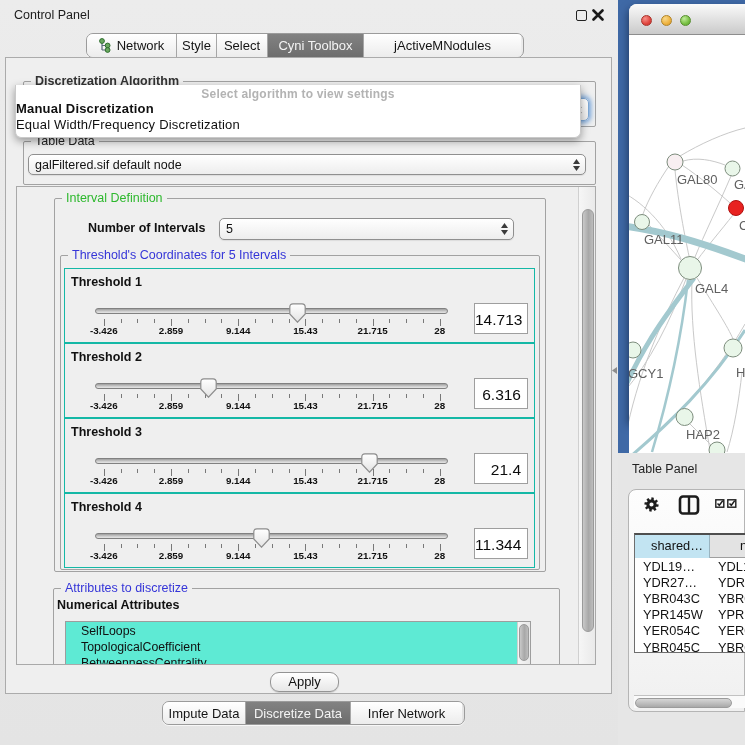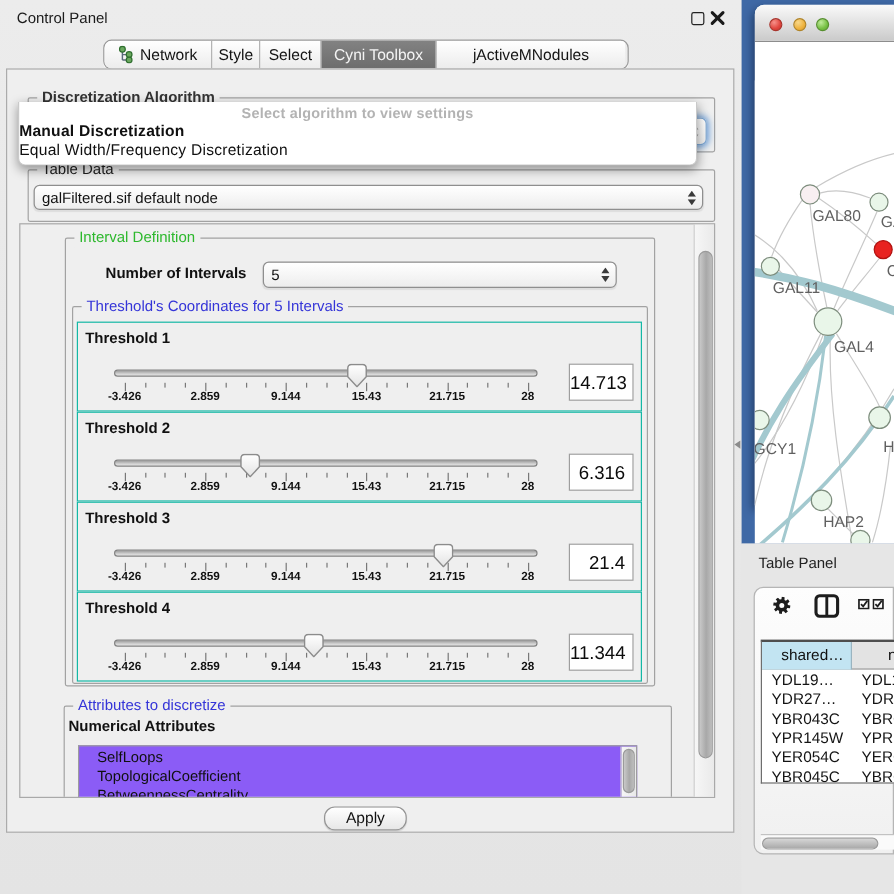--- a/index.html
+++ b/index.html
@@ -75,21 +75,21 @@
   .tblock .ticks{position:absolute;left:0;top:0;width:100%;height:100%;text-align:center;}
   .tblock .tick{position:absolute;width:1px;background:#787878;}
   .tblock .ticklabel{position:absolute;top:56px;font-size:9.8px;font-weight:bold;color:#111;
      transform:translateX(-50%);white-space:nowrap;}
   .tblock .thumb{position:absolute;top:34px;width:17px;height:20px;}
   .tblock .vbox{position:absolute;left:409px;top:34px;width:54px;height:31px;
      background:#fff;border:1px solid #9e9e9e;font-size:15.5px;color:#0c0c0c;
      text-align:right;line-height:31px;padding-right:6px;box-sizing:border-box;}
 
   
-  #attr-list{background:#8b5cf6;border:1px solid #9d9d9d;box-sizing:border-box;overflow:hidden;}
+  #attr-list{background:#5eead4;border:1px solid #9d9d9d;box-sizing:border-box;overflow:hidden;}
   #attr-list .litem{position:absolute;left:15px;font-size:12.3px;color:#101010;white-space:nowrap;}
 
   
   #apply-btn{left:269px;top:672px;width:67px;height:18px;border:1px solid #949494;
     border-radius:9px;background:linear-gradient(#ffffff,#e7e7e7);
     font-size:13px;color:#111;text-align:center;line-height:17px;
     box-shadow:0 1px 1px rgba(0,0,0,.15);}
 
   
   .blabel{font-size:12.5px;font-weight:bold;color:#111;white-space:nowrap;}
@@ -409,20 +409,31 @@
           </div>
 
         <div class="abs vscroll-track" style="left:561px;top:0;width:17px;height:477px;">
           <div class="scroll-thumb abs" style="left:2.5px;top:22px;width:12px;height:423px;"></div>
         </div>
       </div>
 
       <div id="apply-btn" class="abs" style="left:264px;top:614px;">Apply</div>
     </div>
 
+    <div id="bottom-tabs" class="abs seg">
+      <div class="tab" style="width:83px">
+        <span>Impute Data</span>
+      </div>
+      <div class="tab sel" style="width:105px">
+        <span>Discretize Data</span>
+      </div>
+      <div class="tab" style="width:111px">
+        <span>Infer Network</span>
+      </div>
+    </div>
   </div>
 
   <svg id="divider-arrow" class="abs" viewBox="0 0 7 9">
     <path d="M6 1 L1 4.5 L6 8 Z" fill="#8c8c8c"></path>
   </svg>
 
   <div id="right-side" class="abs">
     <div id="desktop" class="abs">
       <div id="net-window" class="abs">
         <div id="net-titlebar" class="abs">

